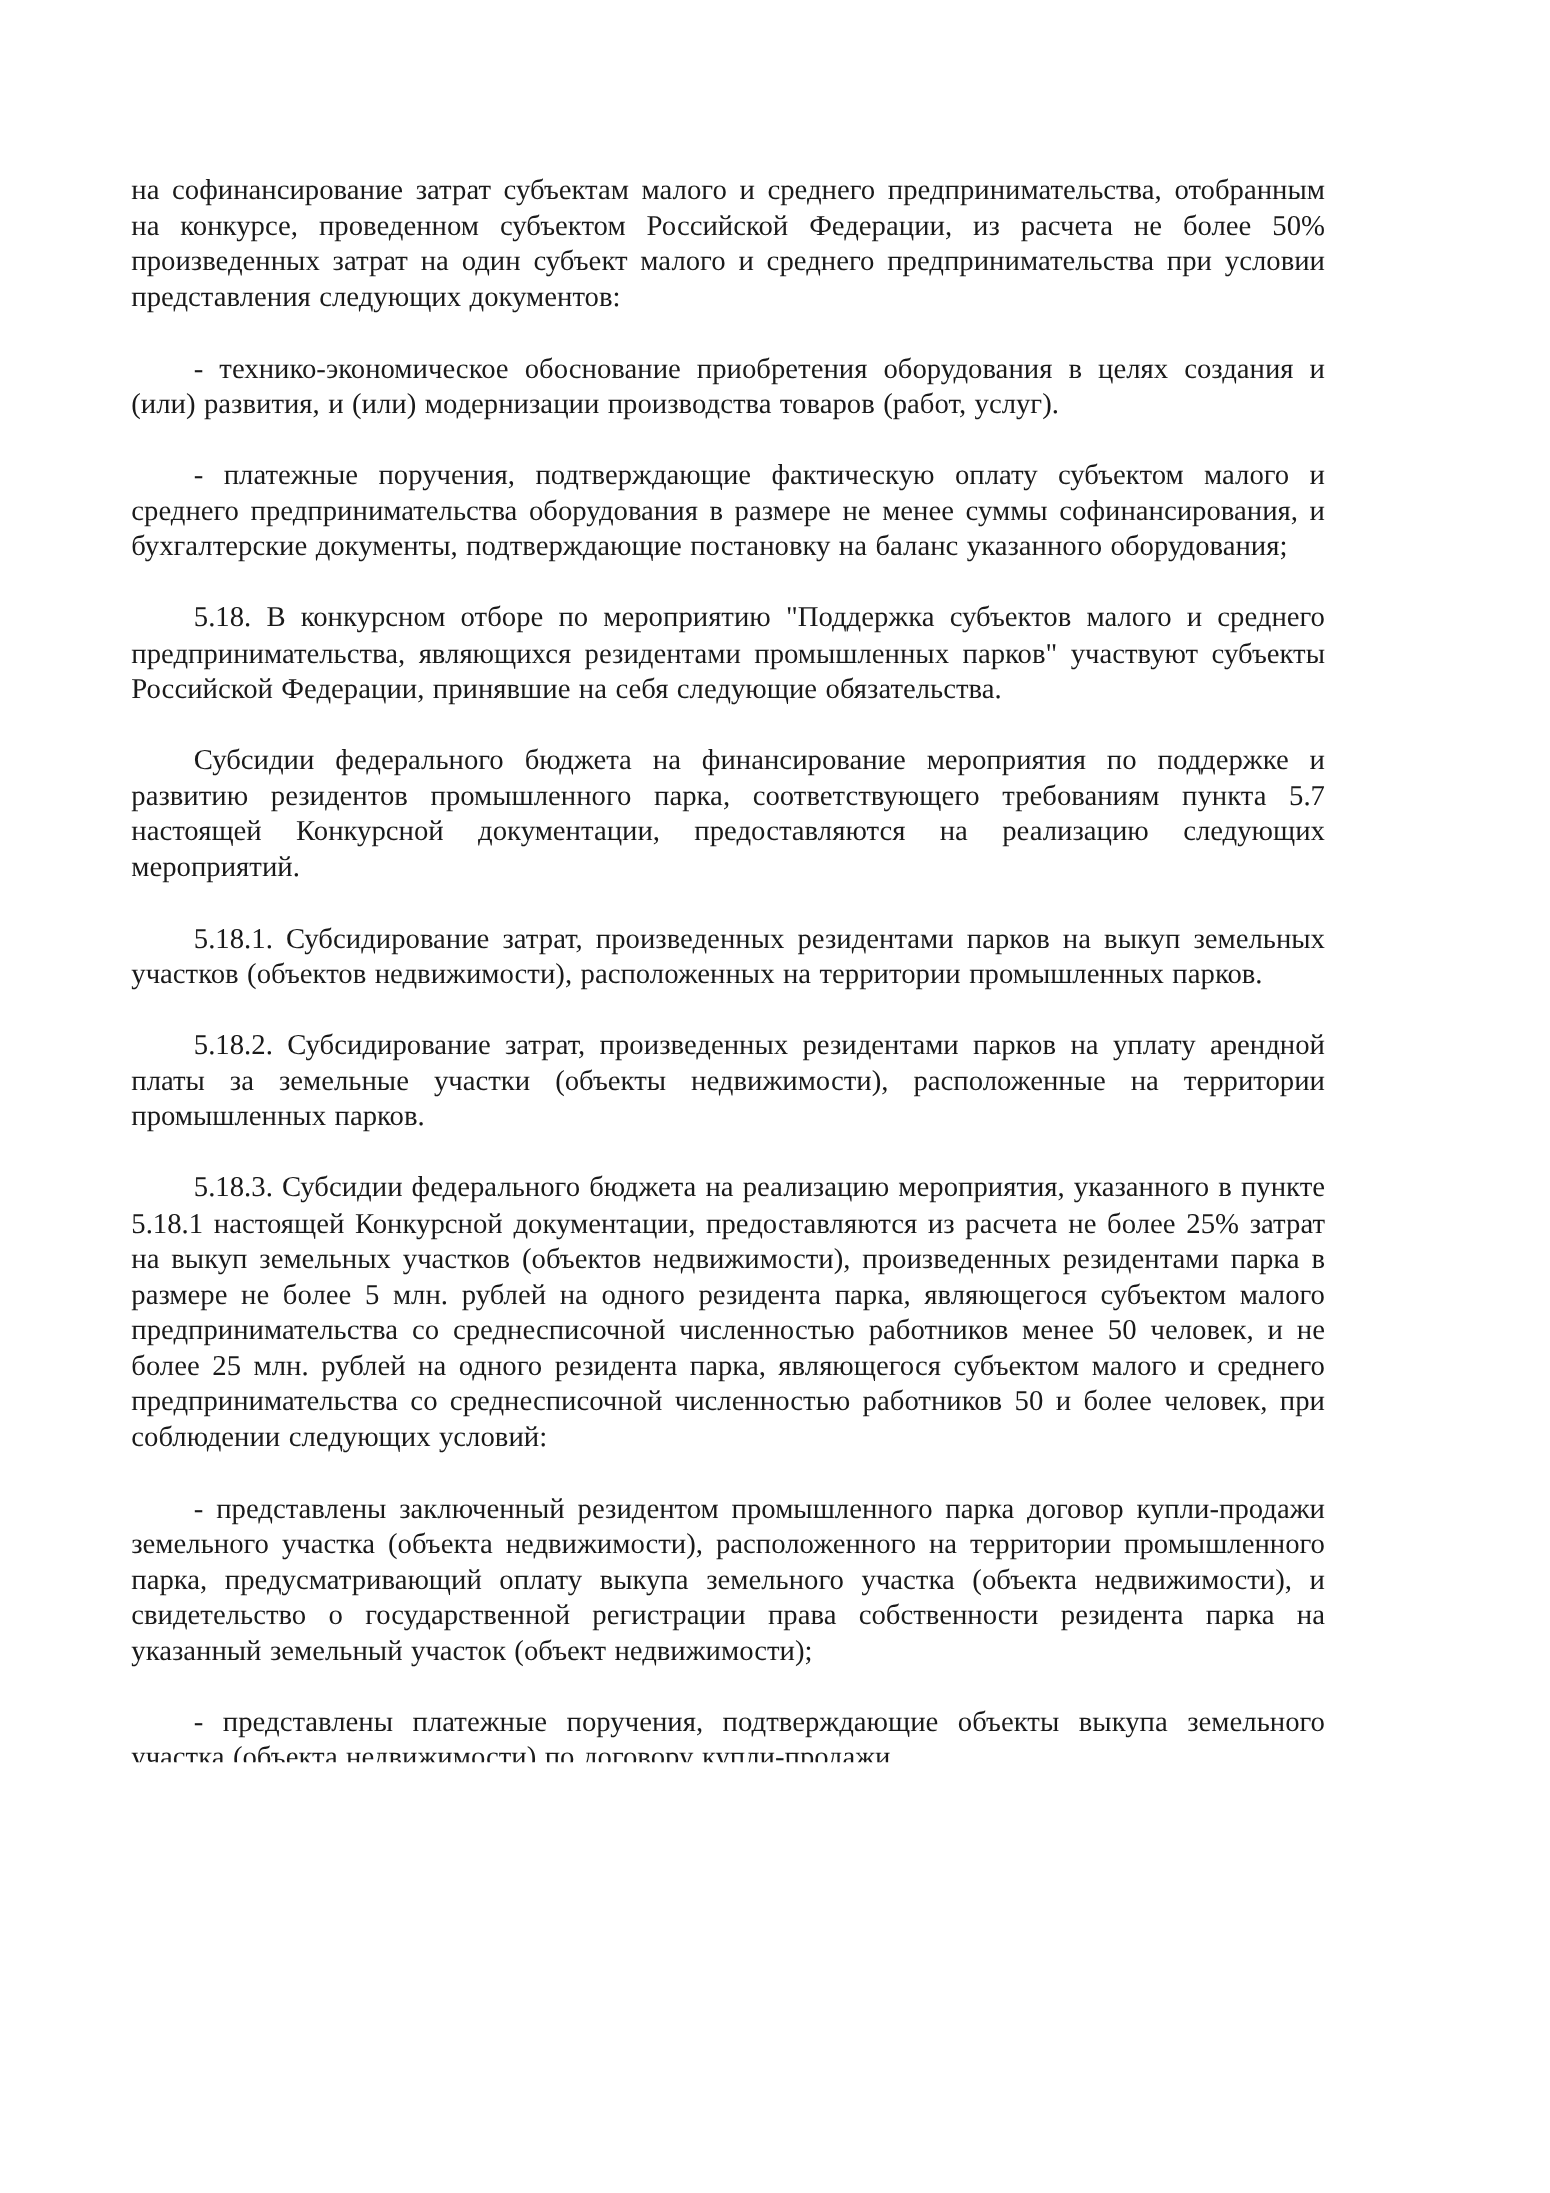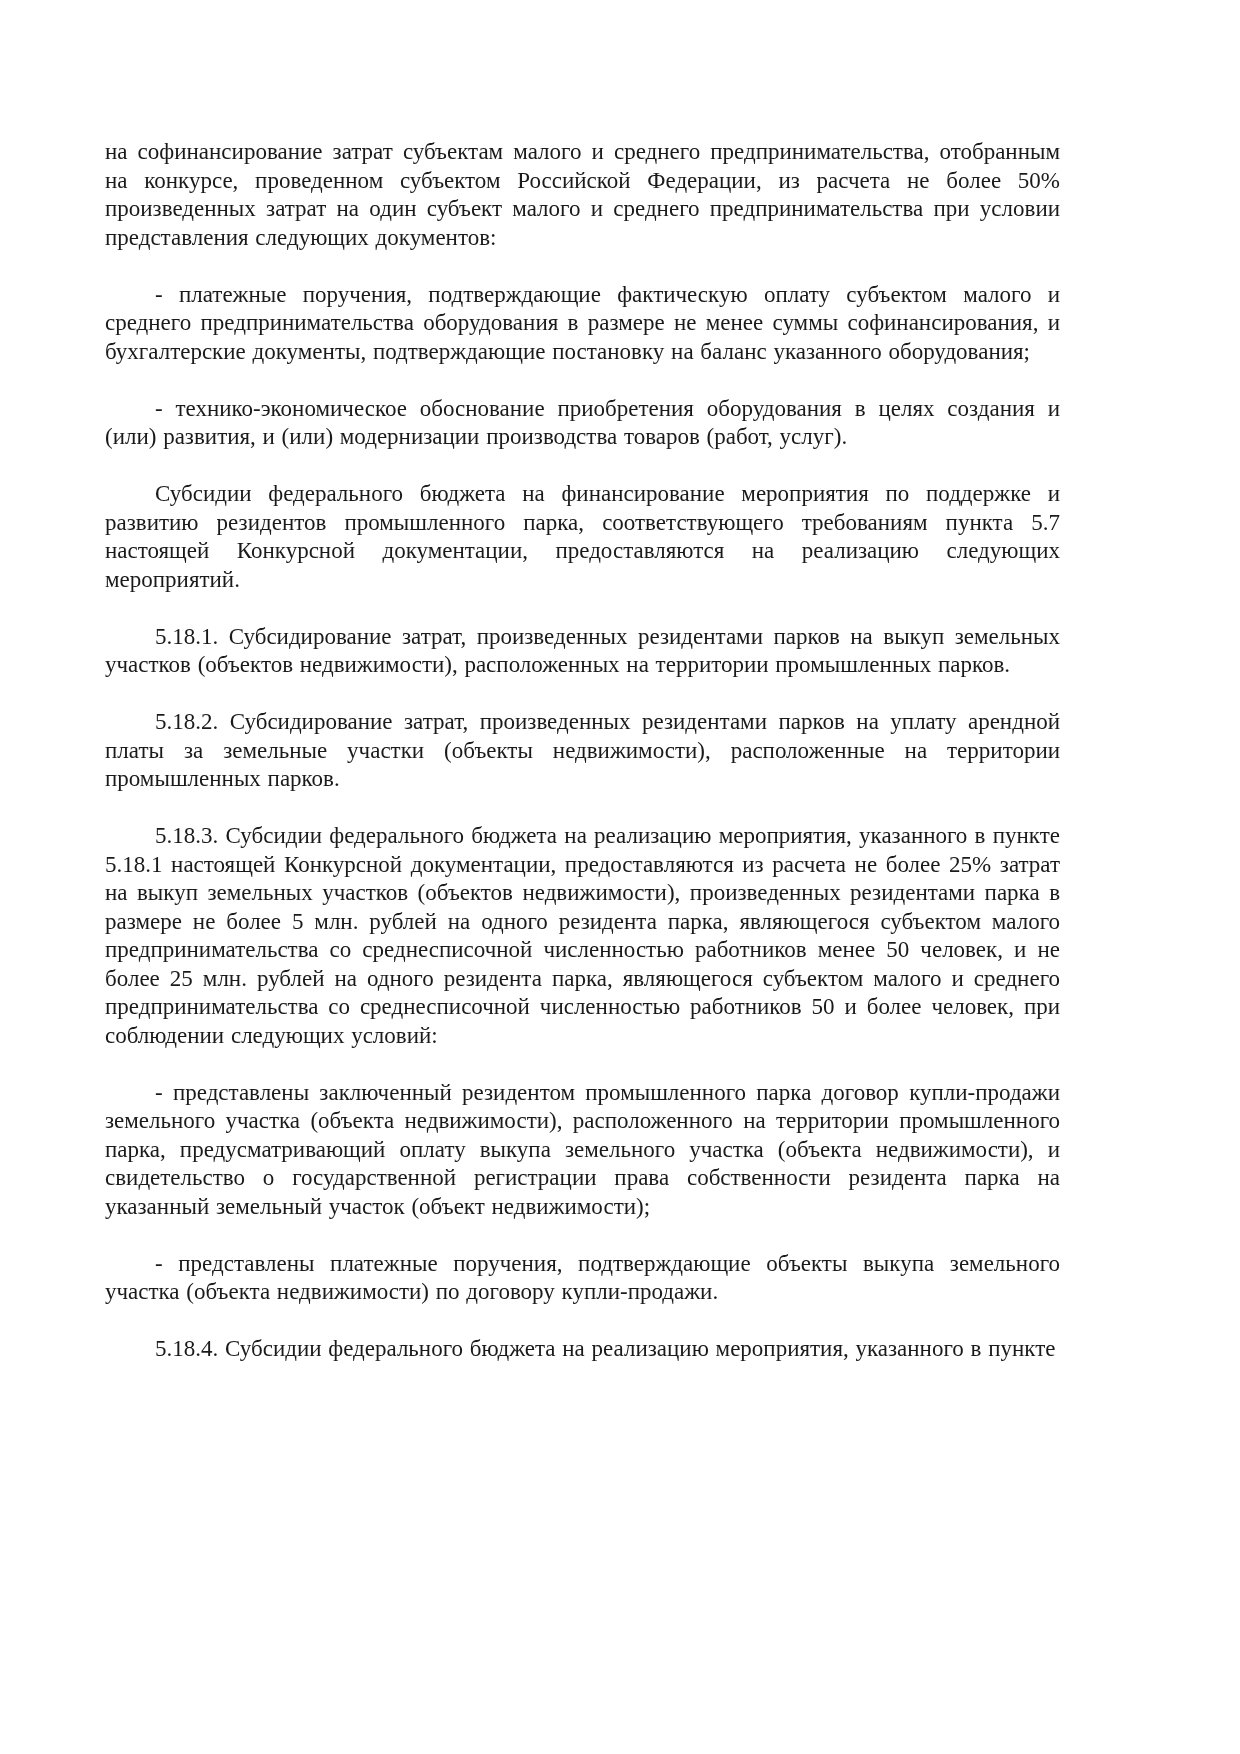--- a/index.html
+++ b/index.html
@@ -35,22 +35,23 @@
   .para:last-child {
     margin-bottom: 0;
   }
 </style>
 </head>
 <body>
 
 <div class="page">
   <div class="content" id="paragraphs">
       <p class="para">на софинансирование затрат субъектам малого и среднего предпринимательства, отобранным на конкурсе, проведенном субъектом Российской Федерации, из расчета не более 50% произведенных затрат на один субъект малого и среднего предпринимательства при условии представления следующих документов:</p>
+      <p class="para indent">- технико-экономическое обоснование приобретения оборудования в целях создания и (или) развития, и (или) модернизации производства товаров (работ, услуг).</p>
       <p class="para indent">- платежные поручения, подтверждающие фактическую оплату субъектом малого и среднего предпринимательства оборудования в размере не менее суммы софинансирования, и бухгалтерские документы, подтверждающие постановку на баланс указанного оборудования;</p>
-      <p class="para indent">- технико-экономическое обоснование приобретения оборудования в целях создания и (или) развития, и (или) модернизации производства товаров (работ, услуг).</p>
+      <p class="para indent">5.18. В конкурсном отборе по мероприятию "Поддержка субъектов малого и среднего предпринимательства, являющихся резидентами промышленных парков" участвуют субъекты Российской Федерации, принявшие на себя следующие обязательства.</p>
       <p class="para indent">Субсидии федерального бюджета на финансирование мероприятия по поддержке и развитию резидентов промышленного парка, соответствующего требованиям пункта 5.7 настоящей Конкурсной документации, предоставляются на реализацию следующих мероприятий.</p>
       <p class="para indent">5.18.1. Субсидирование затрат, произведенных резидентами парков на выкуп земельных участков (объектов недвижимости), расположенных на территории промышленных парков.</p>
       <p class="para indent">5.18.2. Субсидирование затрат, произведенных резидентами парков на уплату арендной платы за земельные участки (объекты недвижимости), расположенные на территории промышленных парков.</p>
       <p class="para indent">5.18.3. Субсидии федерального бюджета на реализацию мероприятия, указанного в пункте 5.18.1 настоящей Конкурсной документации, предоставляются из расчета не более 25% затрат на выкуп земельных участков (объектов недвижимости), произведенных резидентами парка в размере не более 5 млн. рублей на одного резидента парка, являющегося субъектом малого предпринимательства со среднесписочной численностью работников менее 50 человек, и не более 25 млн. рублей на одного резидента парка, являющегося субъектом малого и среднего предпринимательства со среднесписочной численностью работников 50 и более человек, при соблюдении следующих условий:</p>
       <p class="para indent">- представлены заключенный резидентом промышленного парка договор купли-продажи земельного участка (объекта недвижимости), расположенного на территории промышленного парка, предусматривающий оплату выкупа земельного участка (объекта недвижимости), и свидетельство о государственной регистрации права собственности резидента парка на указанный земельный участок (объект недвижимости);</p>
       <p class="para indent">- представлены платежные поручения, подтверждающие объекты выкупа земельного участка (объекта недвижимости) по договору купли-продажи.</p>
       <p class="para indent">5.18.4. Субсидии федерального бюджета на реализацию мероприятия, указанного в пункте</p>
     </div>
 </div>
 

